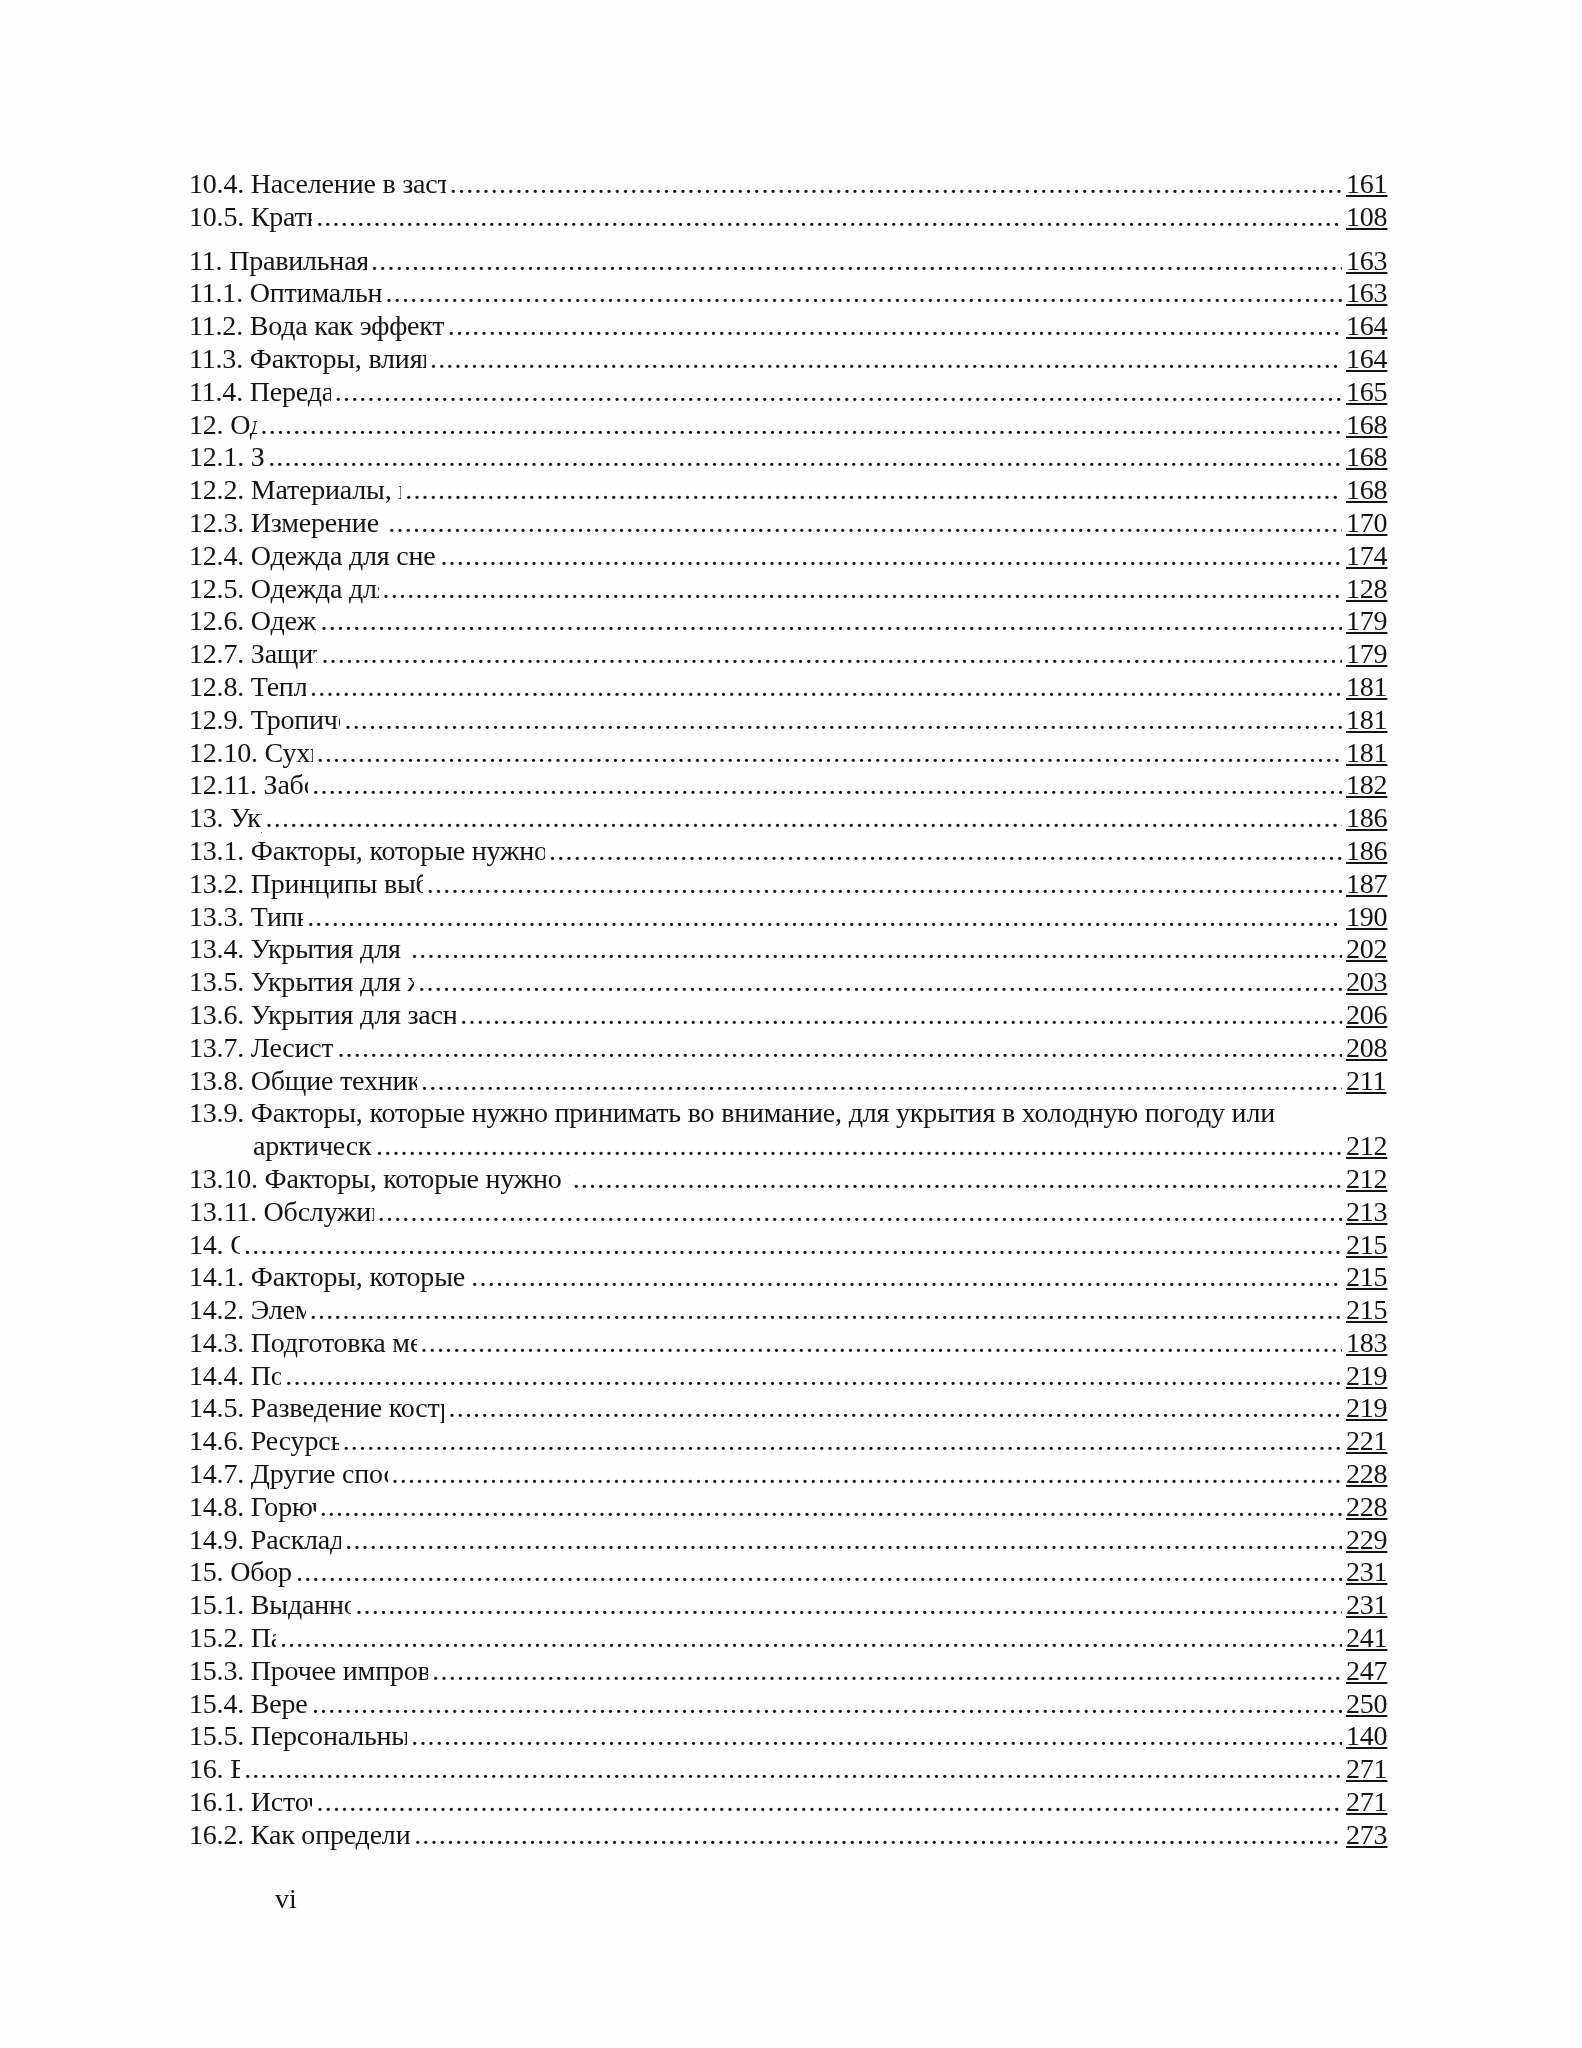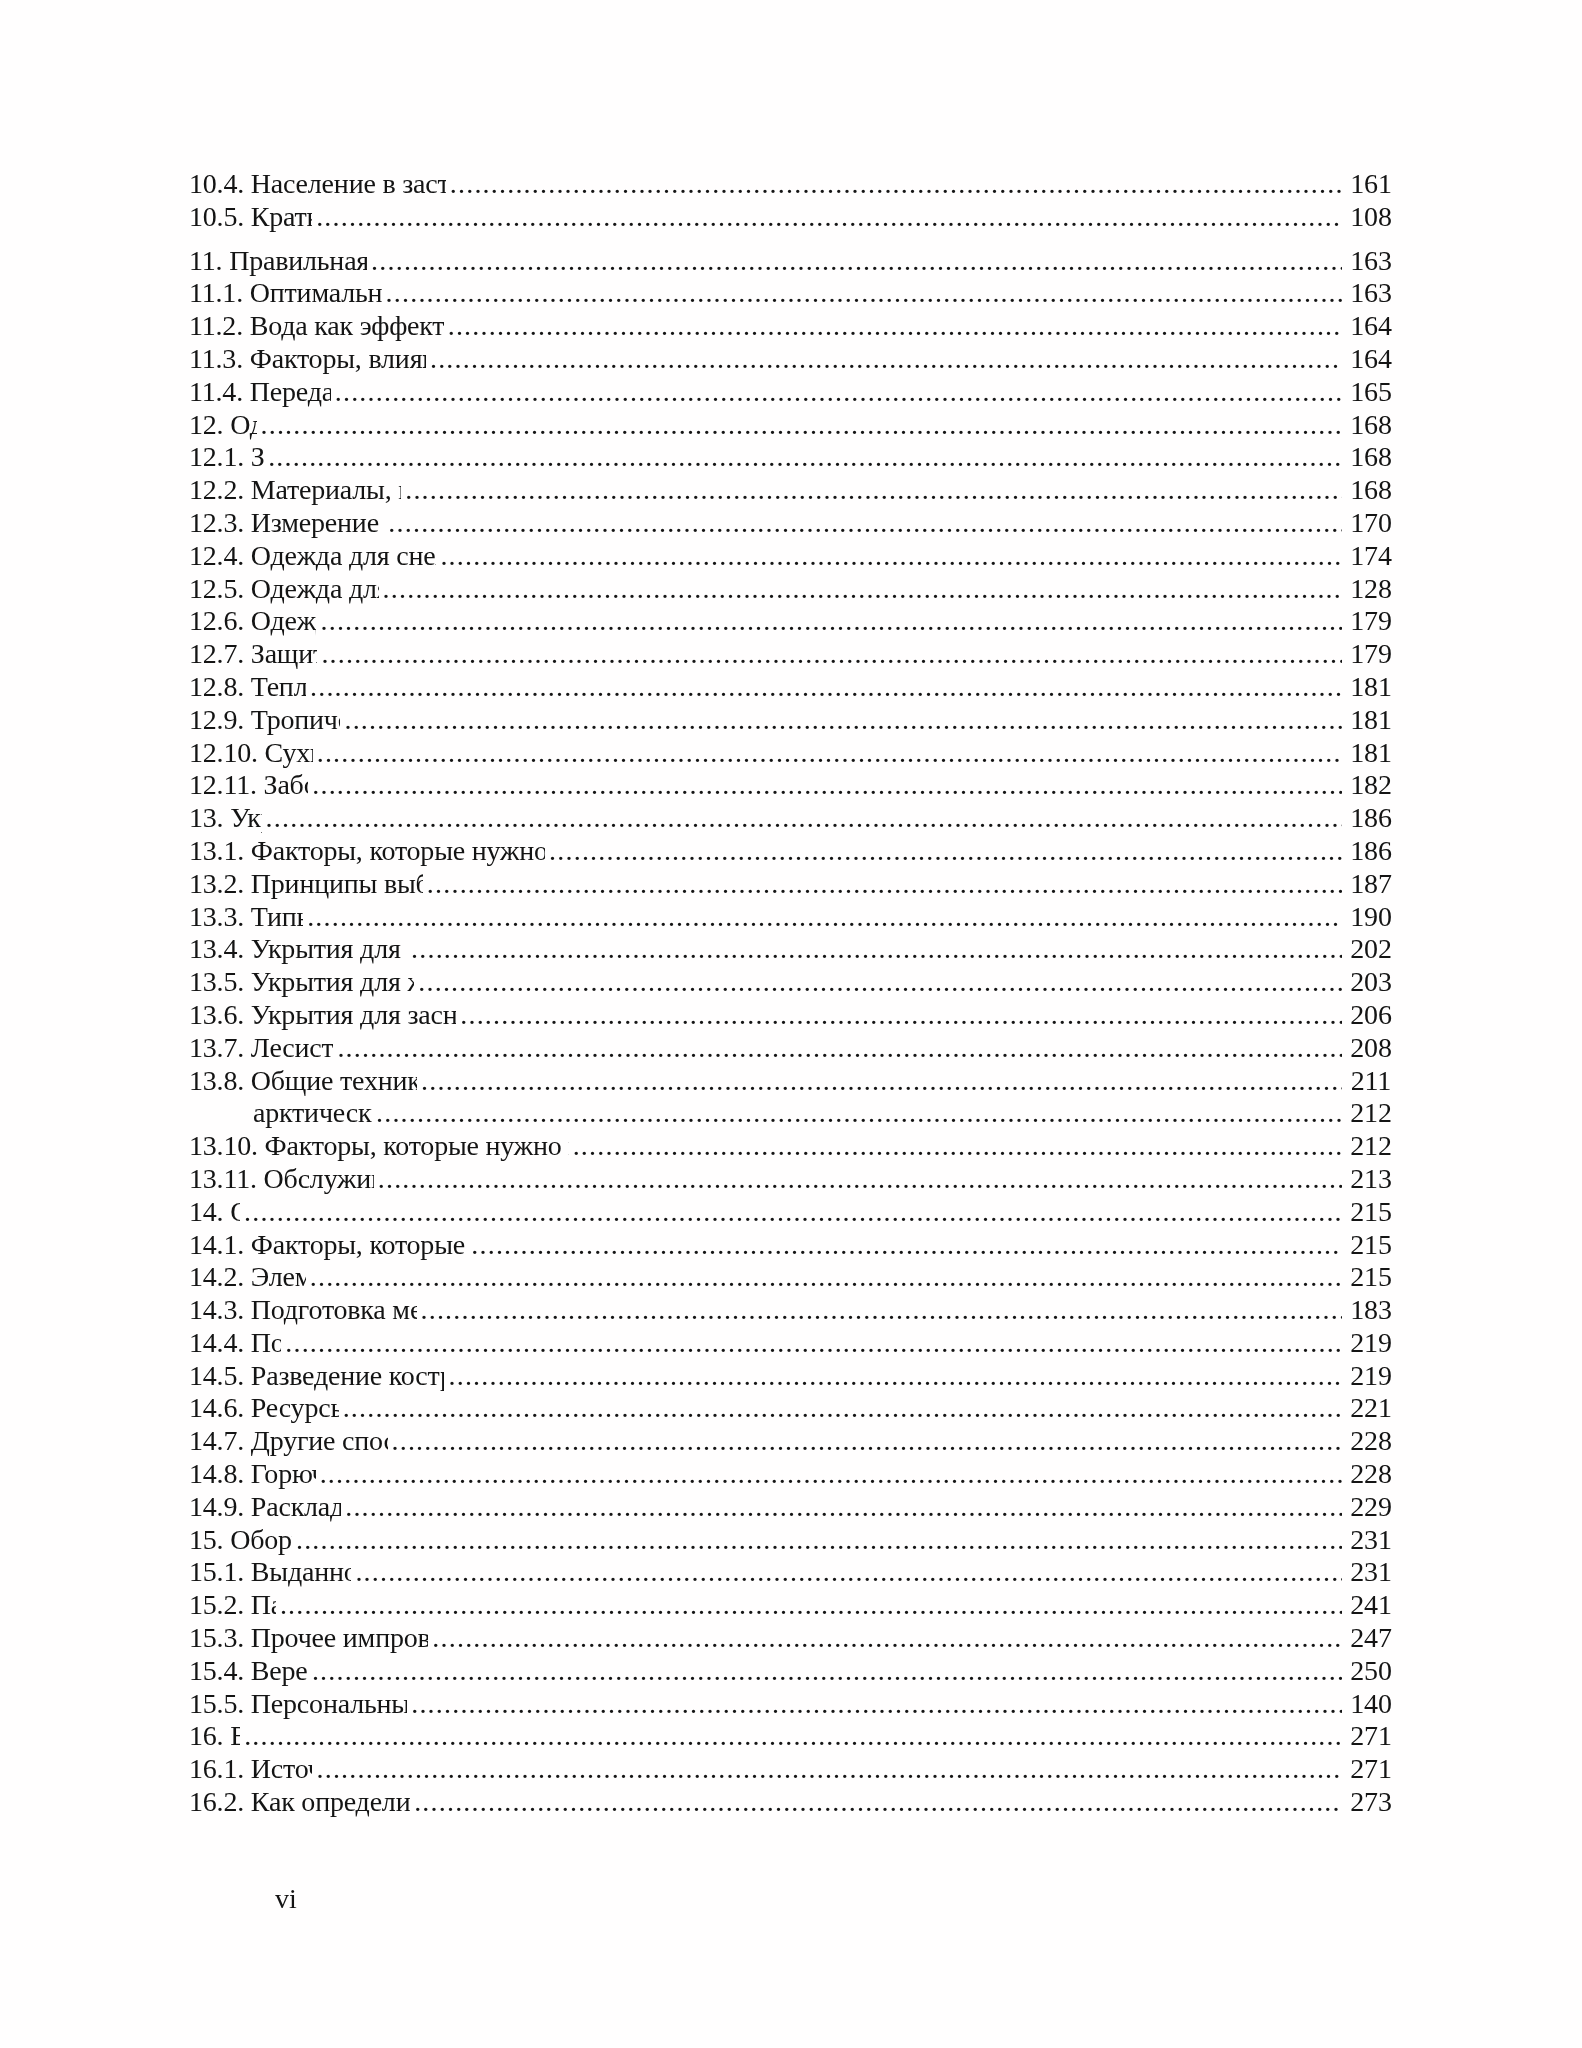--- a/index.html
+++ b/index.html
@@ -47,22 +47,23 @@
     white-space: nowrap;
     margin: 0 4px 0 4px;
   }
   .leader::after {
     letter-spacing: 1.2px;
     content: "...................................................................................................................................................................................................................................................................";
   }
   .pnum {
     flex: 0 0 auto;
     min-width: 50px;
-    text-align: center;
+    text-align: left;
     white-space: nowrap;
+    text-decoration: underline;
   }
   .page-footer {
     position: absolute;
     left: 275px;
     top: 1882px;
     font-size: 28px;
     line-height: 33px;
   }
 </style>
 </head>
@@ -231,20 +232,24 @@
     <span class="leader"></span>
     <span class="pnum">208</span>
   </div>
 
   <div class="row">
     <span class="title">13.8. Общие техники строительства укрытия</span>
     <span class="leader"></span>
     <span class="pnum">211</span>
   </div>
 
+  <div class="row">
+    <span class="title">13.9. Факторы, которые нужно принимать во внимание, для укрытия в холодную погоду или</span>
+
+  </div>
 
   <div class="row indent">
     <span class="title">арктических условиях</span>
     <span class="leader"></span>
     <span class="pnum">212</span>
   </div>
 
   <div class="row">
     <span class="title">13.10. Факторы, которые нужно принимать во внимание, для укрытия в арктическое лето</span>
     <span class="leader"></span>

